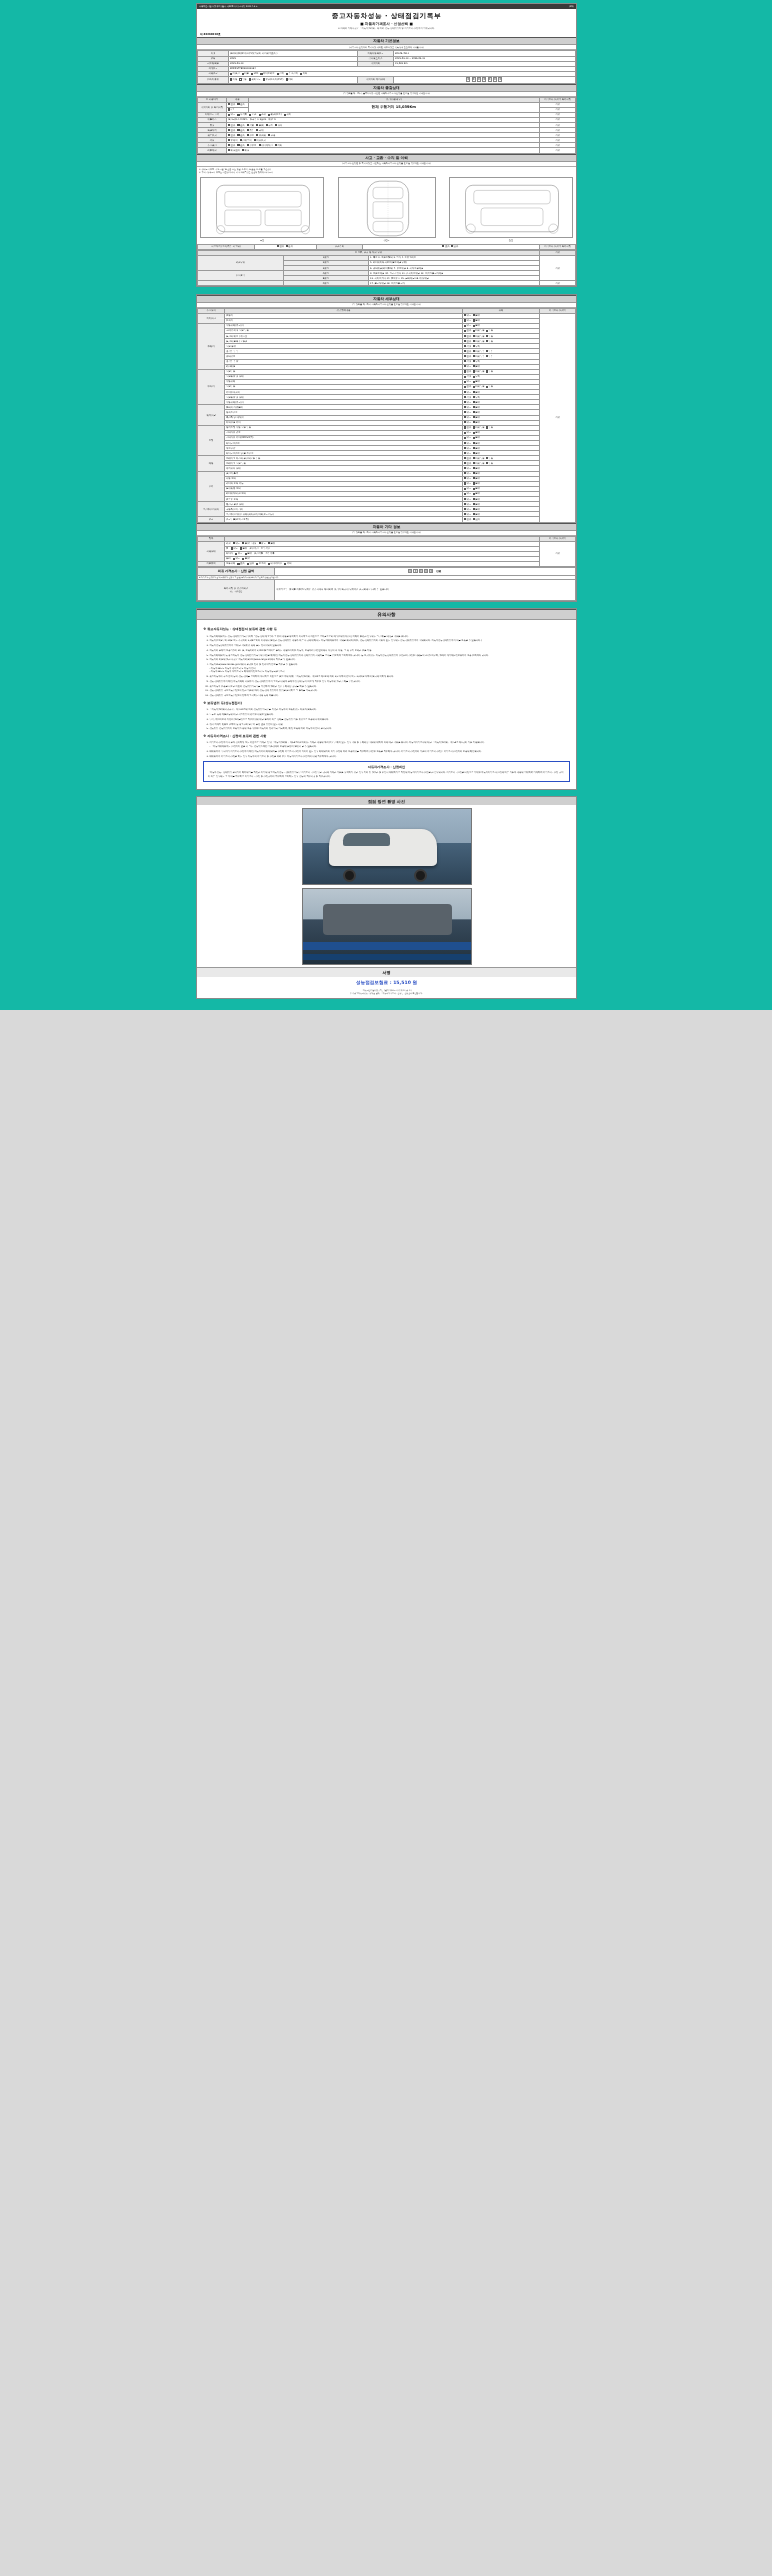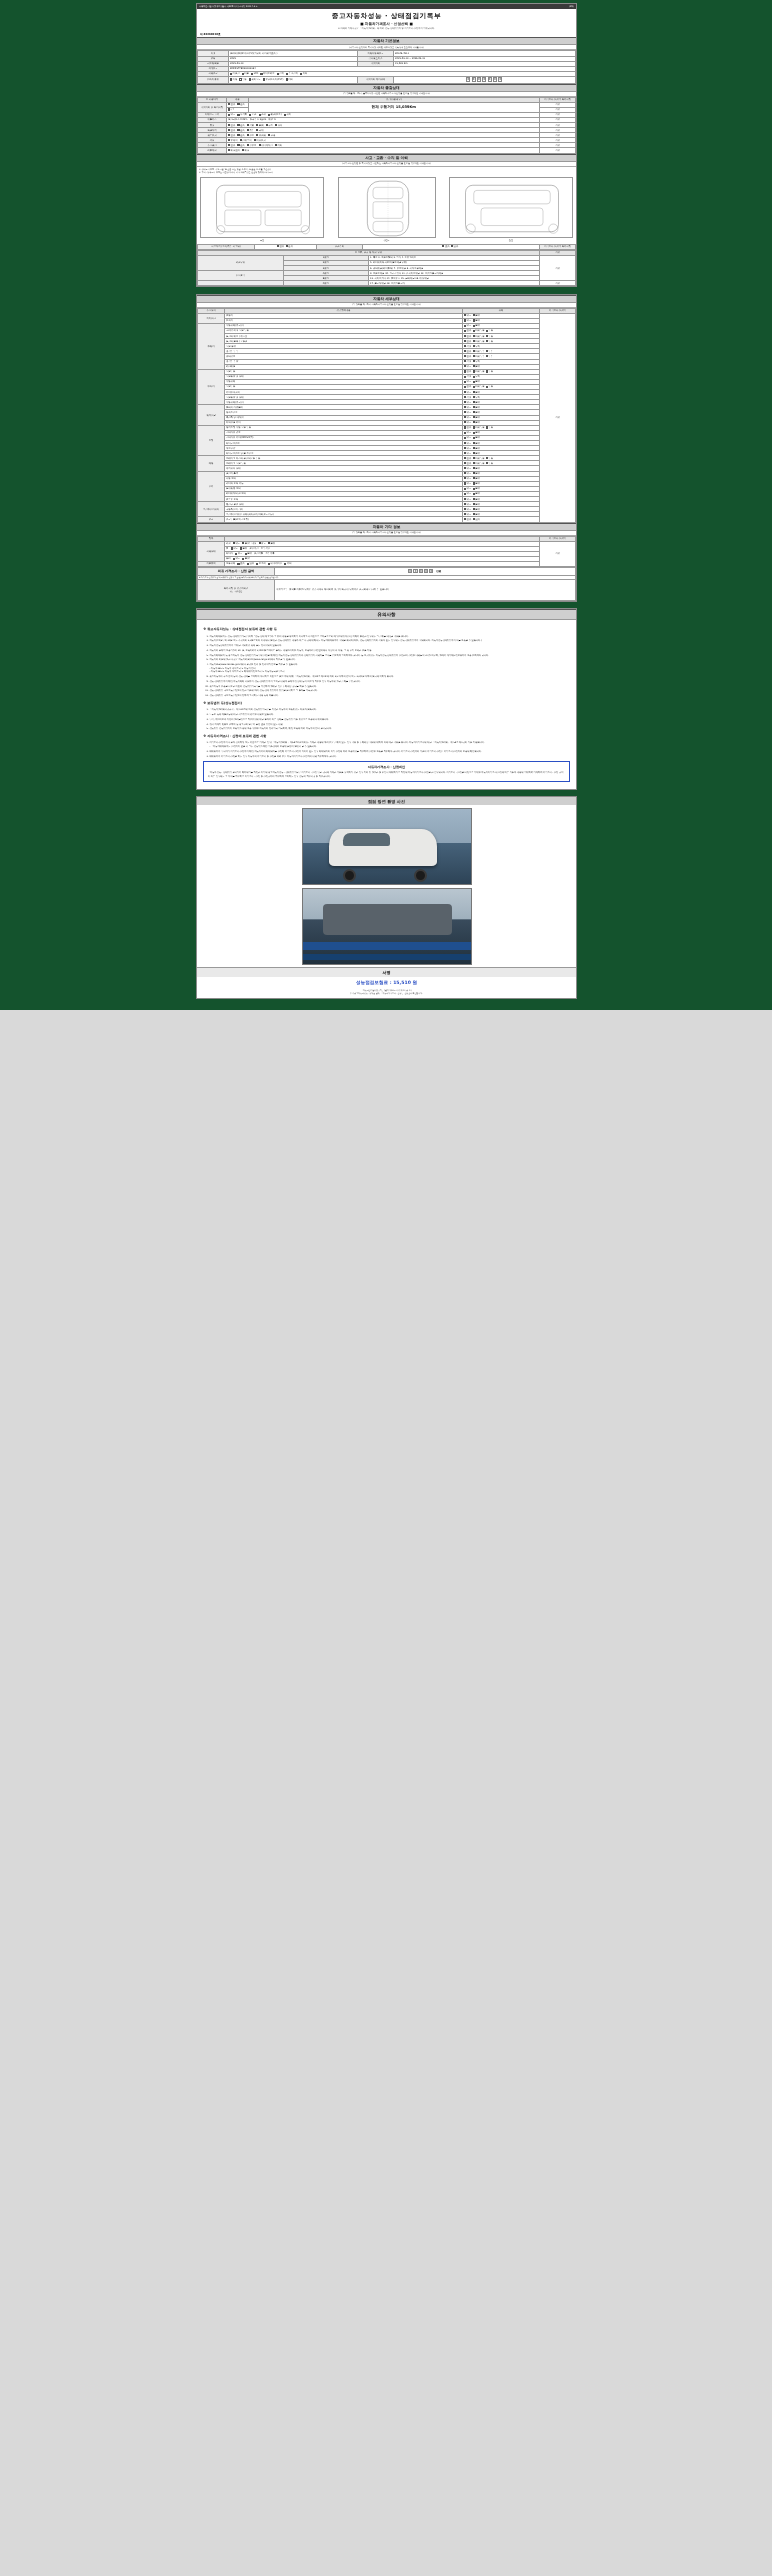--- a/index.html
+++ b/index.html
@@ -1,18 +1,18 @@
 <!DOCTYPE html>
 <html style="font-size:8.2px"><head>
 <meta charset="utf-8">
 <style>
   * { box-sizing: border-box; }
   html, body { margin:0; padding:0; background:#d9d9d9; }
   body { font-family:"DejaVu Sans", sans-serif; font-size:2.6px; color:#111; }
-  .page { width:773px; margin:0 auto; background:#14532d; padding:3.1px 0 5.2px; }
+  .page { width:773px; margin:0 auto; background:#14b8a6; padding:3.1px 0 5.2px; }
   .sheet { width:381px; margin:0 auto 6.2px; background:#fff; border:0.5px solid #8a8a8a; }
   .topbar { background:#3a3a3a; color:#fff; font-size:2.1px; padding:1px 2.1px; display:flex; justify-content:space-between; }
   .title-wrap { text-align:center; padding:2.6px 0 1px; }
   .doc-title { font-size:6.7px; font-weight:bold; letter-spacing:0.5px; }
   .doc-sub { font-size:3.6px; font-weight:bold; margin-top:1.5px; }
   .doc-sub2 { font-size:2.2px; color:#333; margin-top:1px; line-height:1.5; }
   .numbox { font-size:2.6px; font-weight:bold; padding:1px 3.1px; }
   .sect-head { background:#cfcfcf; text-align:center; font-size:3.6px; font-weight:bold; padding:1px 0; border-top:0.5px solid #555; border-bottom:0.5px solid #999;}
   .sect-note { text-align:center; font-size:2.1px; padding:0.5px 0; border-bottom:0.5px solid #aaa; color:#222; }
   table { border-collapse:collapse; width:100%; table-layout:fixed; }

